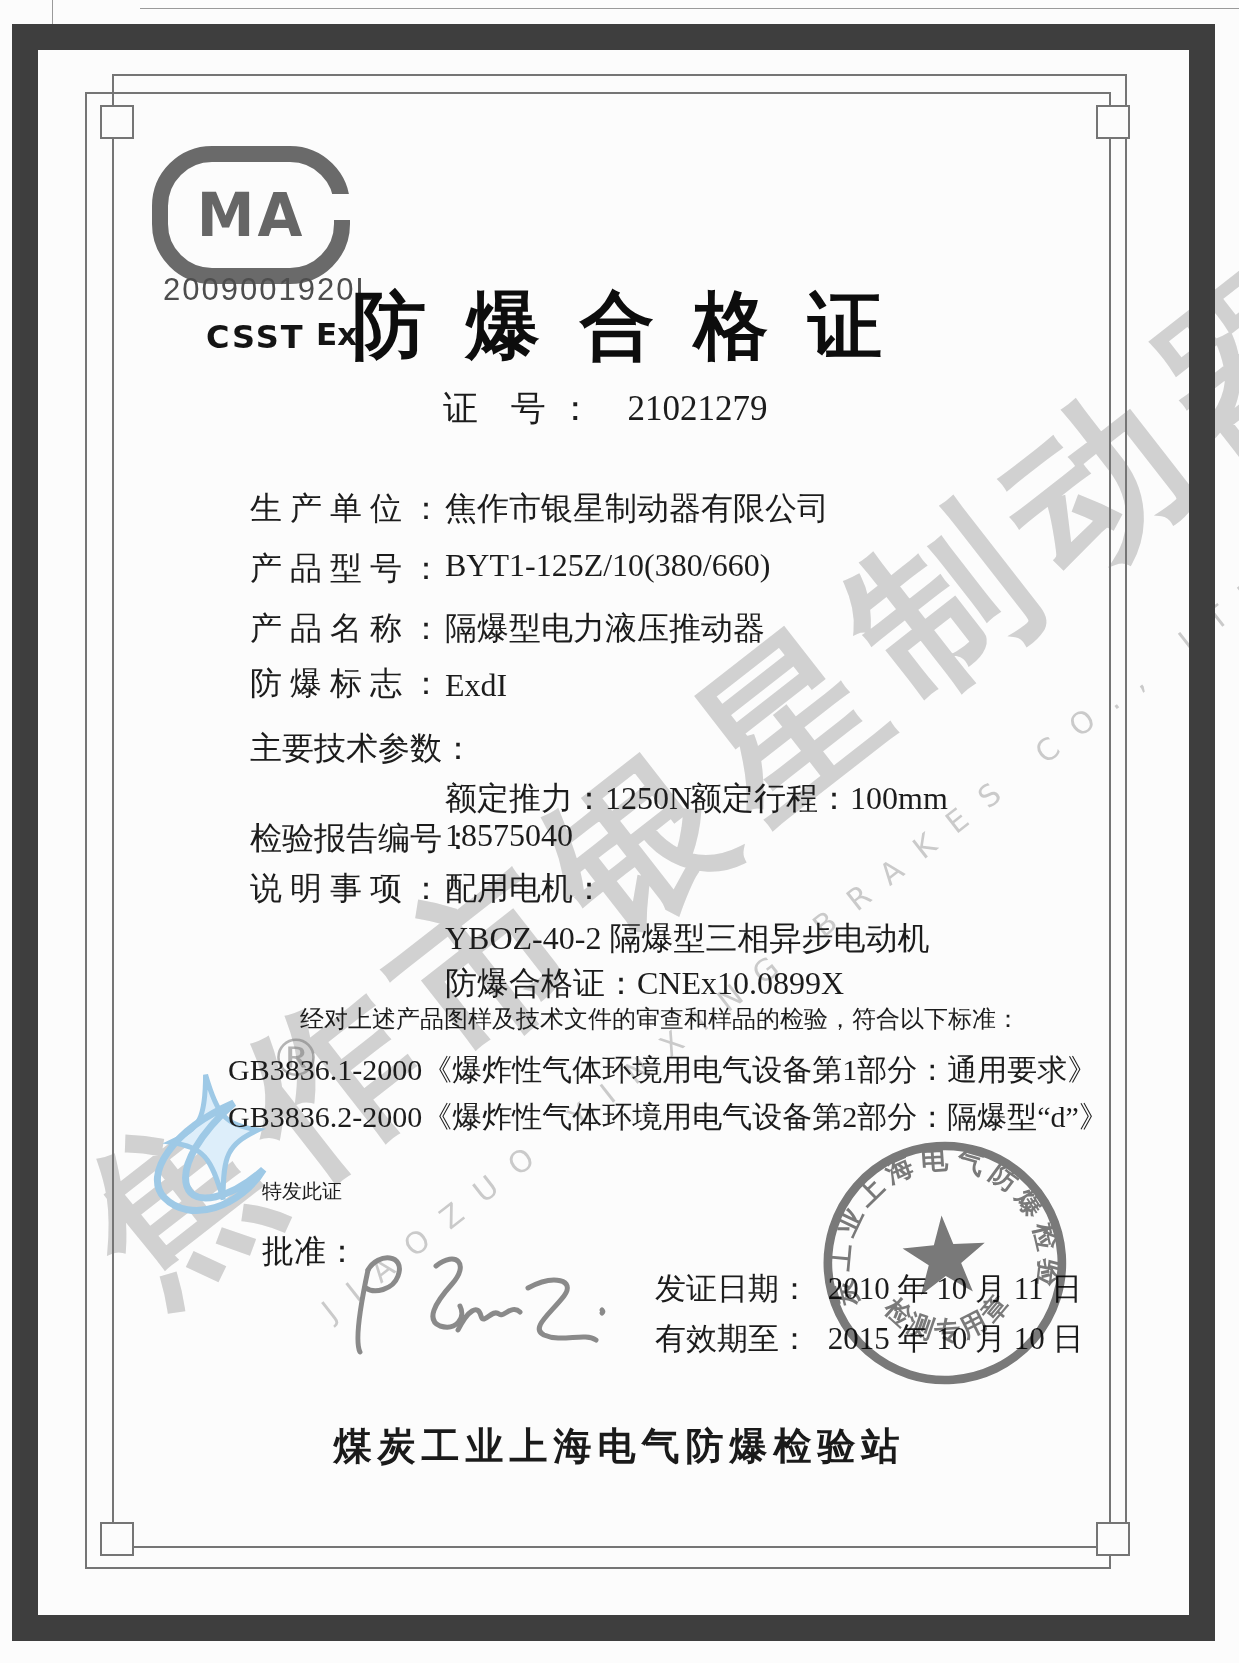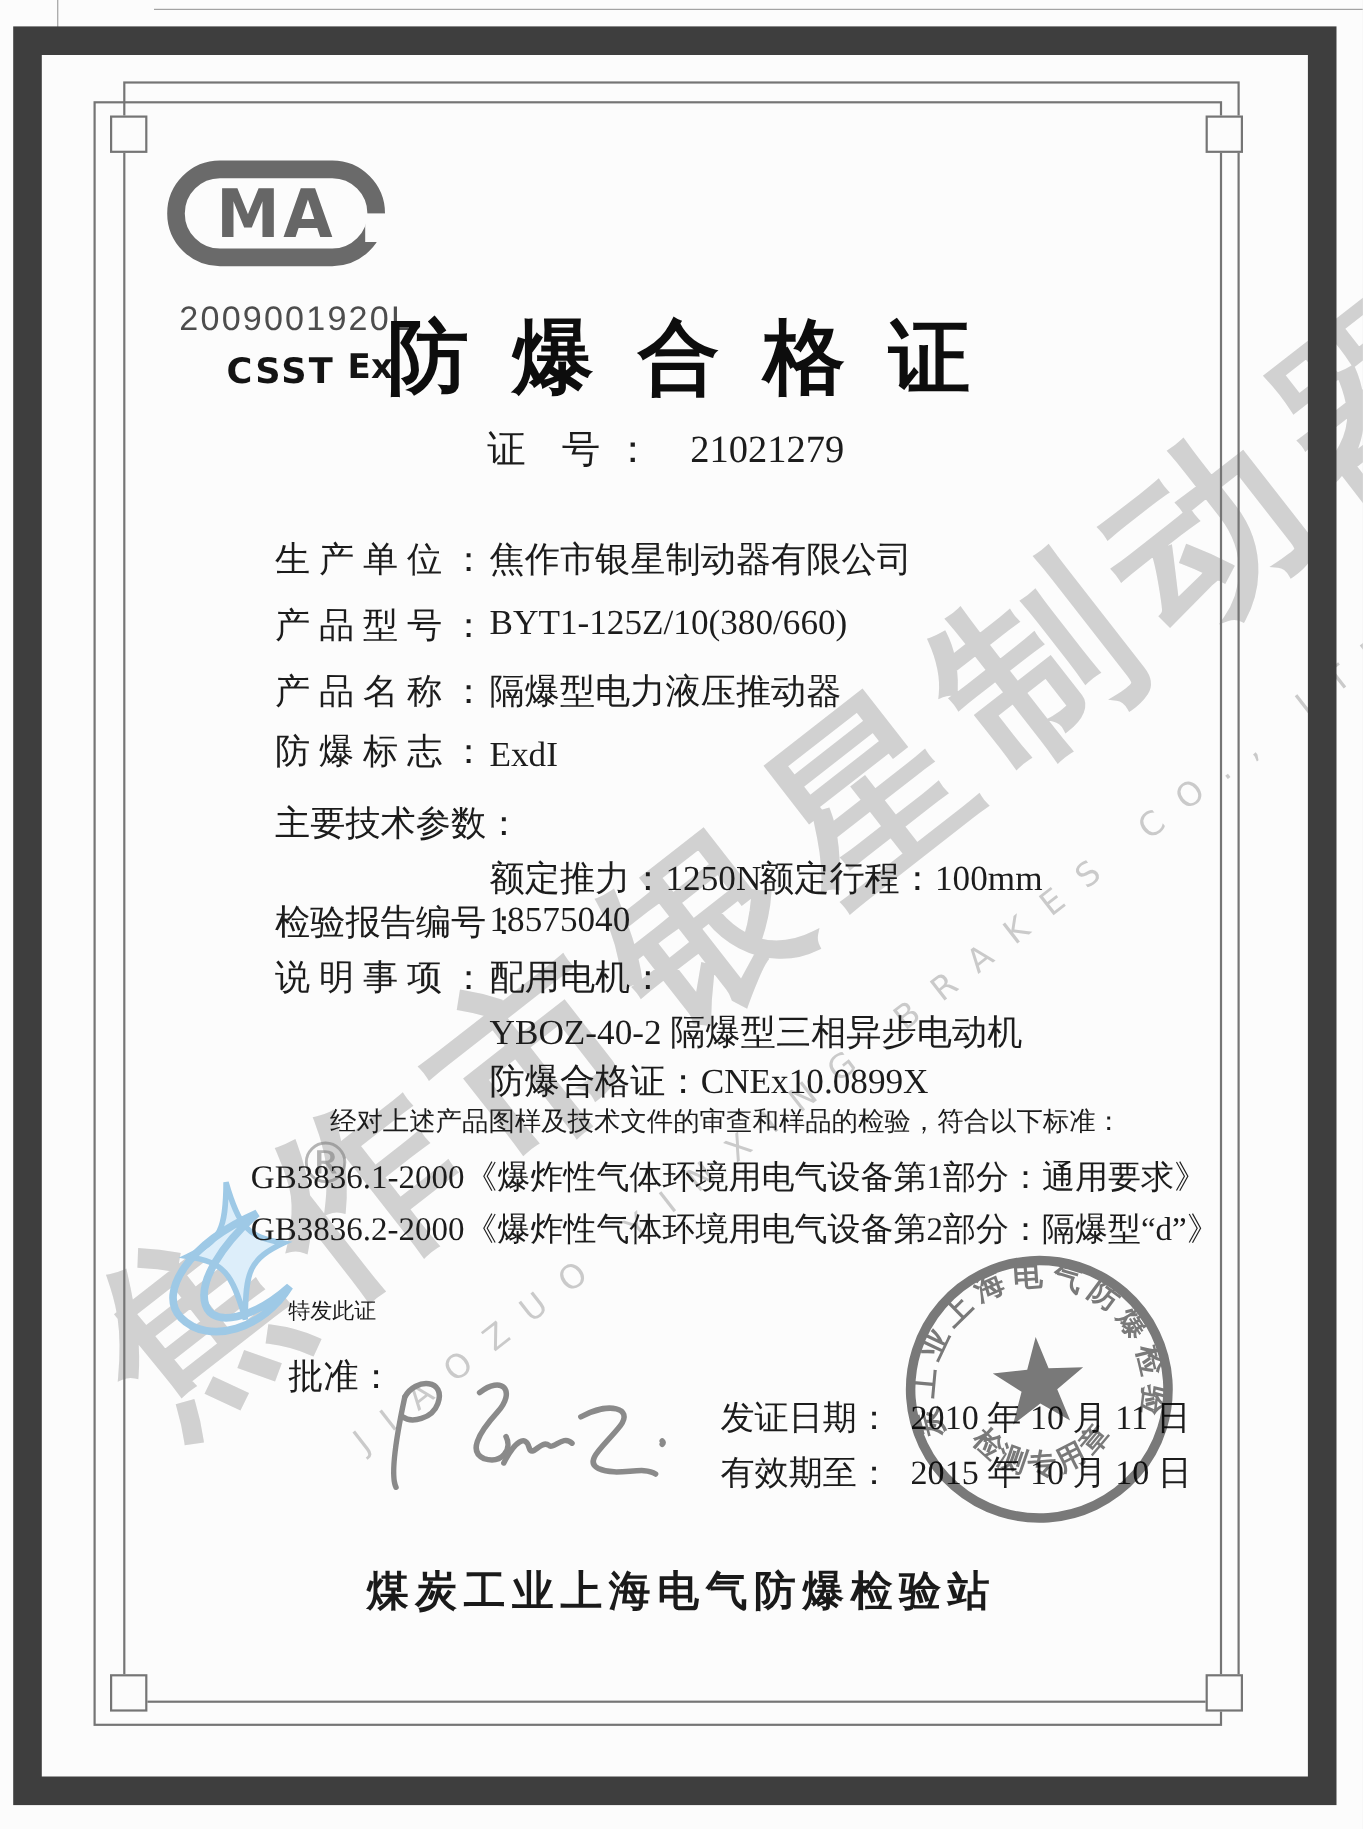--- a/index.html
+++ b/index.html
@@ -46,21 +46,21 @@
   }
   .rect-a { position:absolute; left:112px; top:74px; width:1015px; height:1474px; border:2px solid #757575; z-index:3; }
   .rect-b { position:absolute; left:85px;  top:92px; width:1026px; height:1477px; border:2px solid #757575; z-index:3; }
   .corner-sq { position:absolute; width:34px; height:34px; border:2px solid #757575; background:transparent; z-index:4; }
   .sq-tl { left:100px;  top:105px; background:#fcfcfc; }
   .sq-tr { left:1096px; top:105px; background:#fcfcfc; }
   .sq-bl { left:100px;  top:1522px; background:#fcfcfc; }
   .sq-br { left:1096px; top:1522px; background:#fcfcfc; }
   
   .cma {
-    position:absolute; left:152px; top:146px; width:198px; height:96px;
+    position:absolute; left:152px; top:146px; width:198px; height:138px;
     border:16px solid #6a6a6a; border-radius:60px;
     display:flex; align-items:center; justify-content:center;
     z-index:5;
   }
   .cma-gap { position:absolute; right:-18px; top:32px; width:20px; height:26px; background:#fcfcfc; }
   .cma-ma {
     font-family:"DejaVu Sans", sans-serif; font-weight:800;
     font-size:58px; letter-spacing:3px; color:#666666; transform:scaleY(1.05);
   }
   .acc-no {

